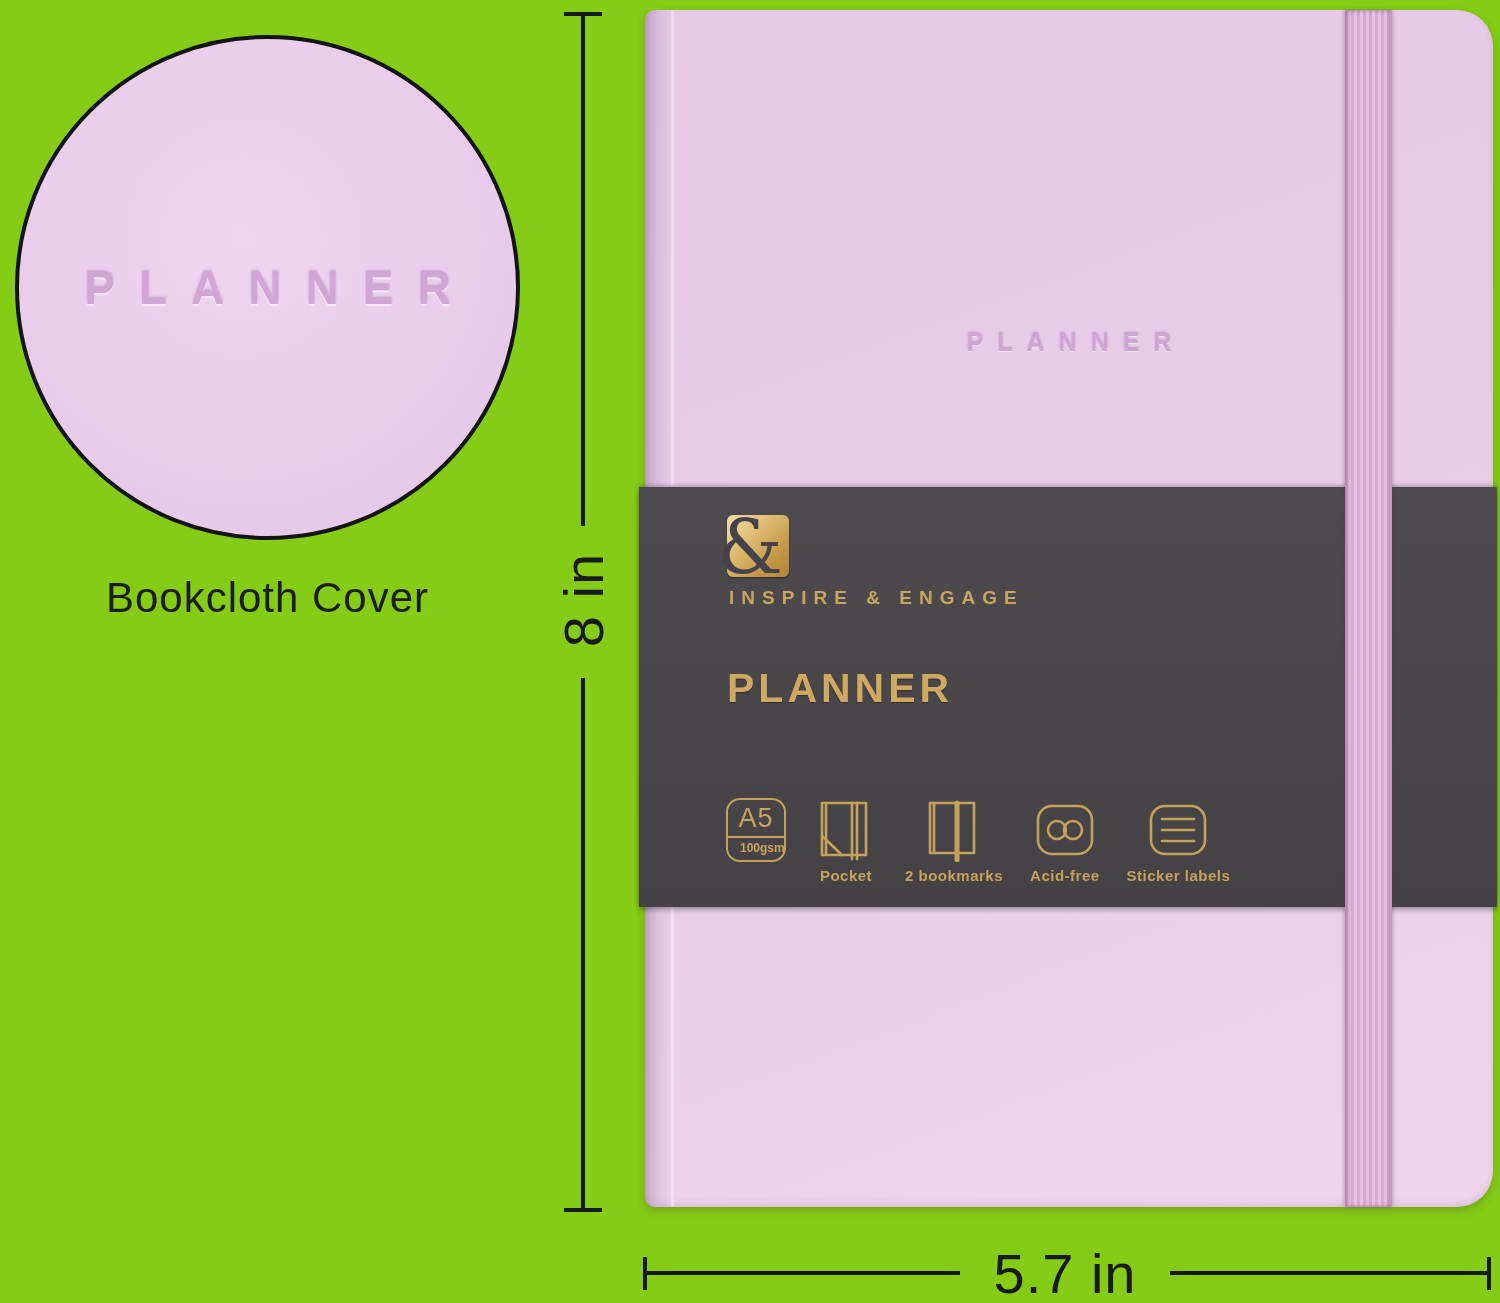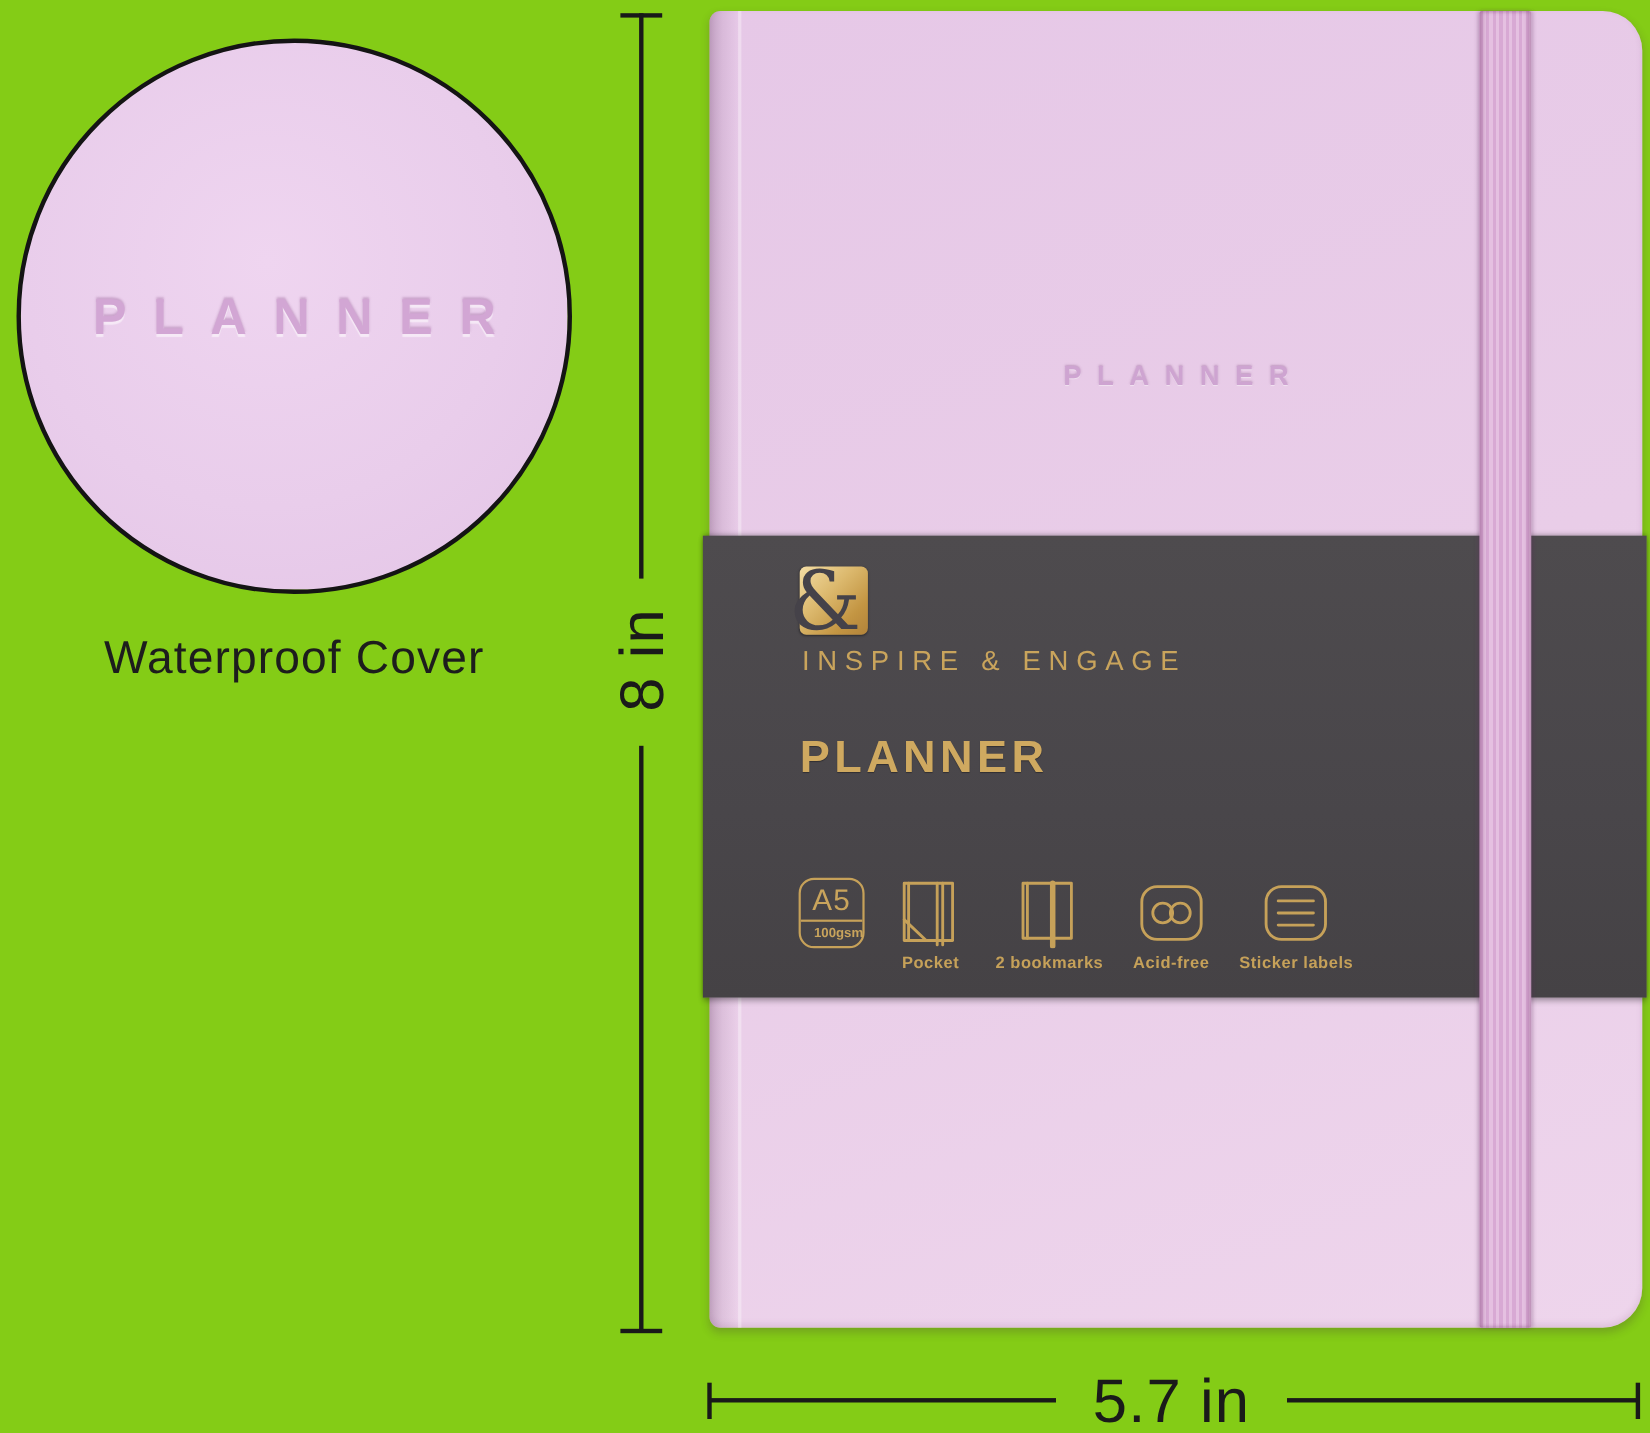--- a/index.html
+++ b/index.html
@@ -78,21 +78,21 @@
   .brand-name{
     font-family:"DejaVu Serif",serif;font-size:57px;line-height:62px;margin-left:10px;
     color:#d0aa60;letter-spacing:0.5px;white-space:nowrap;
     text-shadow:0 1px 1px rgba(0,0,0,.35);
   }
   .tm{
     font-family:"Liberation Sans",sans-serif;font-size:17px;font-weight:700;
     color:#c9a45c;vertical-align:super;position:relative;top:-18px;left:4px;letter-spacing:0;
   }
   .tagline{
-    position:absolute;left:90px;top:100px;font-size:25px;font-weight:400;
+    position:absolute;left:90px;top:100px;font-size:19px;font-weight:700;
     letter-spacing:7px;white-space:nowrap;
   }
   .band-title{
     position:absolute;left:88px;top:178px;font-size:41px;font-weight:700;letter-spacing:4px;
     color:#cfa960;text-shadow:0 1px 1px rgba(0,0,0,.35);
   }
 
   
   .features{position:absolute;left:86px;top:310px;display:flex;gap:27px;align-items:flex-start;}
   .feature{display:flex;flex-direction:column;align-items:center;min-width:62px;}
@@ -119,21 +119,21 @@
 </style>
 </head>
 <body>
 
 <div class="stage">
 
   <div class="inset-circle">
     <span class="inset-embossed">PLANNER</span>
   </div>
   <div class="inset-caption">
-    <div>Waterproof Cover</div>
+    <div>Bookcloth Cover</div>
   </div>
 
   <div>
     <div class="dim" style="left:564px;top:12px;width:38px;height:4px;"></div>
     <div class="dim" style="left:581px;top:12px;width:4px;height:514px;"></div>
     <div class="dim-label h-label">8 in</div>
     <div class="dim" style="left:581px;top:678px;width:4px;height:532px;"></div>
     <div class="dim" style="left:564px;top:1208px;width:38px;height:4px;"></div>
   </div>
 

